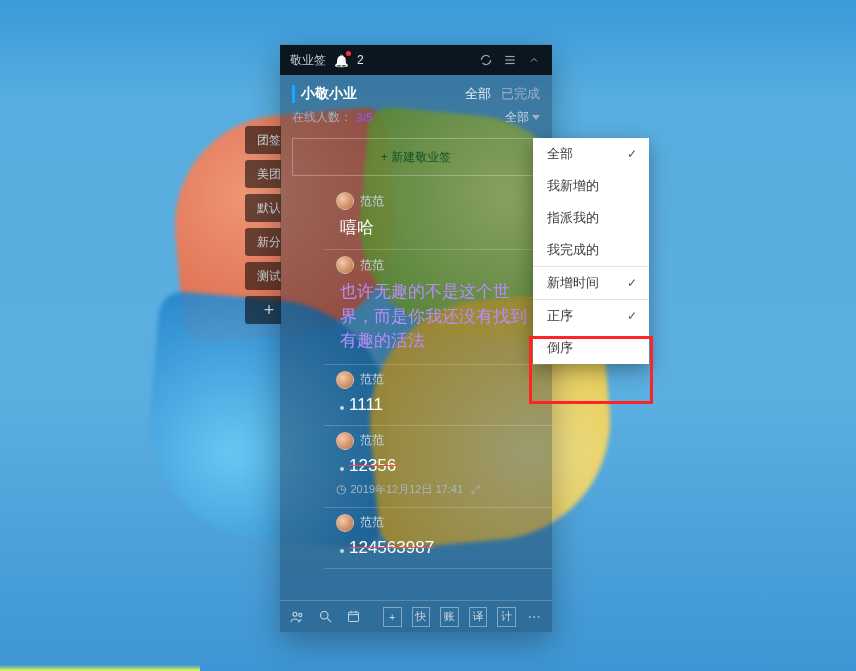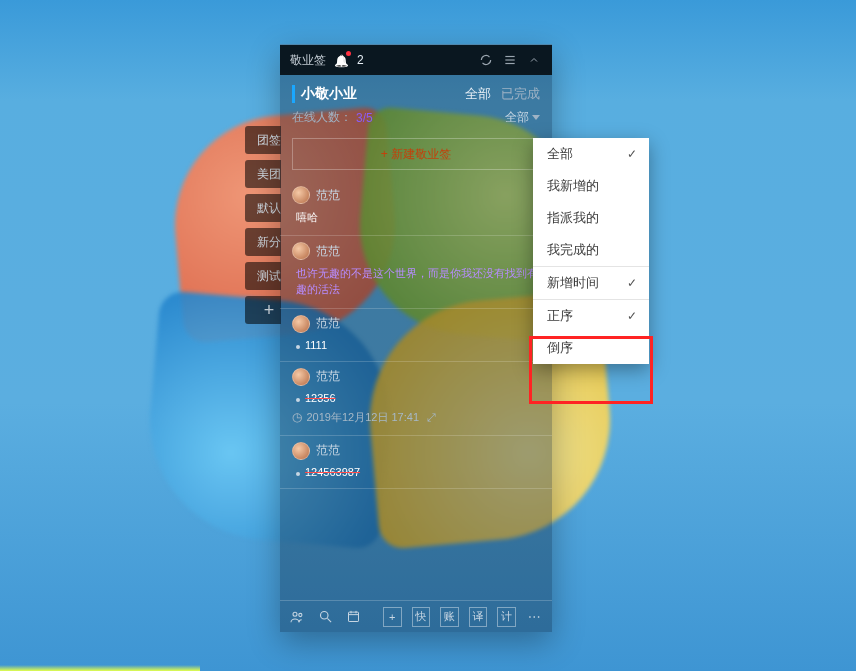--- a/index.html
+++ b/index.html
@@ -86,41 +86,42 @@
   font-size: 12px;
   color: #9fb3c5;
 }
 .sub-row .online-val { color: #8b5cf6; margin-left: 4px; }
 .sub-row .spacer { flex: 1; }
 .filter-dd { display: inline-flex; align-items: center; gap: 3px; color: #c7d6e3; cursor: pointer; }
 .caret { width: 0; height: 0; border-left: 4px solid transparent; border-right: 4px solid transparent; border-top: 5px solid #9fb3c5; }
 
 .new-btn {
   margin: 4px 12px 10px;
-  height: 32px;
+  height: 38px;
   border: 1px solid rgba(255,255,255,0.28);
-  color: #c2410c;
+  color: #14532d;
   font-size: 12px;
   display: flex; align-items: center; justify-content: center;
   cursor: pointer;
 }
 
 .note-list { flex: 1; overflow: hidden; }
 .note {
   border-bottom: 1px solid rgba(255,255,255,0.18);
   padding: 6px 12px 10px;
+  margin-left: 44px;
 }
 .note-author { display: flex; align-items: center; gap: 6px; margin-bottom: 6px; }
 .avatar {
   width: 18px; height: 18px; border-radius: 50%;
   background: radial-gradient(circle at 35% 35%, #f5c9a6, #b56b44);
   border: 1px solid rgba(255,255,255,0.3);
 }
 .author-name { font-size: 12px; color: #c7d6e3; }
-.note-body { font-size: 11px; color: #fff; word-break: break-all; padding-left: 4px; }
+.note-body { font-size: 17px; color: #fff; word-break: break-all; padding-left: 4px; }
 .note-body.purple { color: #b78cff; line-height: 1.45; }
 .note-body.strike { text-decoration: line-through; text-decoration-color: #ff4a4a; }
 .dot { width:4px; height:4px; background:#c7d6e3; display:inline-block; margin-right:5px; border-radius:50%; }
 .note-meta { font-size: 11px; color: #a6b8c7; margin-top: 6px; display:flex; align-items:center; gap:4px; }
 .clock-ico::before { content:"◷"; font-size:12px; }
 
 .footer {
   height: 32px;
   border-top: 1px solid rgba(255,255,255,0.2);
   display: flex; align-items: center;

